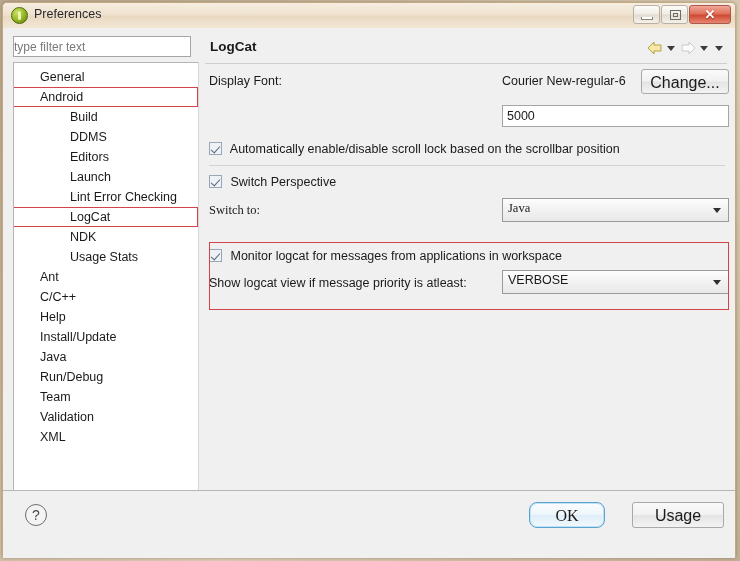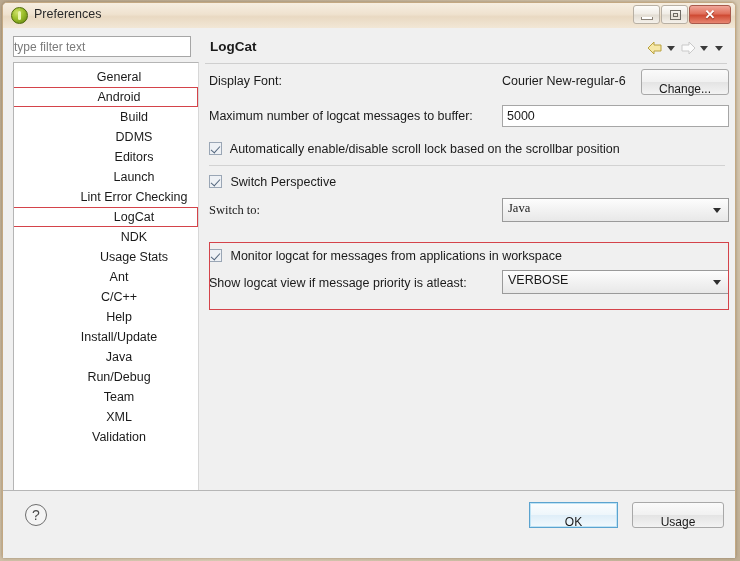--- a/index.html
+++ b/index.html
@@ -134,21 +134,20 @@
   #filter-input::placeholder { color: #7a7a7a; opacity: 1; }
   #tree-panel {
     position: absolute;
     left: 4px; top: 30px;
     width: 186px; height: 461px;
     background: #fff;
     border: 1px solid #b5b5b5;
     border-right: 1px solid #d7d7d7;
     box-sizing: border-box;
     overflow: hidden;
-    text-align: center;
   }
   .tree-item {
     position: relative;
     height: 20px;
     line-height: 20px;
     font-size: 12.5px;
     color: #1a1a1a;
     white-space: nowrap;
     cursor: default;
   }
@@ -226,28 +225,28 @@
     position: absolute;
     left: 4px; right: 2px;
     height: 1px;
     background: #d2d2d2;
   }
   .fld-label { color: #1a1a1a; }
   .value-text { color: #1a1a1a; }
 
   .btn {
     font-family: "Liberation Sans", sans-serif;
-    font-size: 12px;
+    font-size: 16px;
     color: #1a1a1a;
     border: 1px solid #a8a8a8;
     border-radius: 3px;
     background: linear-gradient(to bottom, #fafafa 0%, #f1f1f1 48%, #e4e4e4 52%, #f3f3f3 100%);
     cursor: default;
     box-sizing: border-box;
-    padding: 12px;
+    padding: 4px;
   }
 
   .textinput {
     box-sizing: border-box;
     border: 1px solid #a6a6a6;
     background: #fff;
     font-family: "Liberation Sans", sans-serif;
     font-size: 12.5px;
     color: #1a1a1a;
     padding: 0 4px;
@@ -321,25 +320,26 @@
     font-size: 14px;
     text-align: center;
     line-height: 20px;
     box-sizing: border-box;
     background: #f4f4f4;
     cursor: default;
   }
   #ok-btn {
     position: absolute;
     left: 526px; top: 11px;
-    width: 89px; height: 26px;
+    width: 76px; height: 26px;
     border: 1px solid #5ba3cf;
-    border-radius: 0;
+    border-radius: 8px;
     background: linear-gradient(to bottom, #fbfdfe 0%, #eef6fb 48%, #dfeef8 52%, #f2f9fd 100%);
     box-shadow: 0 0 0 1px #bfe3f5 inset;
+    font-family: Liberation Serif, serif;
   }
   #cancel-btn {
     position: absolute;
     left: 629px; top: 11px;
     width: 92px; height: 26px;
   }
 </style>
 </head>
 <body>
 
@@ -380,22 +380,22 @@
             <div class="tree-item depth1 hl"><span class="lbl">LogCat</span></div>
             <div class="tree-item depth1"><span class="lbl">NDK</span></div>
             <div class="tree-item depth1"><span class="lbl">Usage Stats</span></div>
             <div class="tree-item depth0"><span class="lbl">Ant</span></div>
             <div class="tree-item depth0"><span class="lbl">C/C++</span></div>
             <div class="tree-item depth0"><span class="lbl">Help</span></div>
             <div class="tree-item depth0"><span class="lbl">Install/Update</span></div>
             <div class="tree-item depth0"><span class="lbl">Java</span></div>
             <div class="tree-item depth0"><span class="lbl">Run/Debug</span></div>
             <div class="tree-item depth0"><span class="lbl">Team</span></div>
+            <div class="tree-item depth0"><span class="lbl">Validation</span></div>
             <div class="tree-item depth0"><span class="lbl">XML</span></div>
-            <div class="tree-item depth0"><span class="lbl">Validation</span></div>
           </div>
       </div>
 
       <div id="right-pane">
 
         <div id="pane-header">
           <div id="pane-title">LogCat</div>
           <div id="nav-icons">
             <div class="nav-arrow">
               <svg width="18" height="16" viewBox="0 0 18 16">
@@ -415,21 +415,20 @@
 
         <div id="form-area">
 
           <div class="row" style="top:10px;">
             <span class="fld-label">Display Font:</span>
             <span class="value-text" style="position:absolute; left:293px; top:0;">Courier New-regular-6</span>
             <button class="btn" style="position:absolute; left:432px; top:-5px; width:88px; height:25px;">Change...</button>
           </div>
 
           <div class="row" style="top:45px;">
-            <span class="fld-label">Maximum number of logcat messages to buffer:</span>
             <input class="textinput" type="text" style="position: absolute; left: 293px; top: -4px; width: 227px; height: 22px;" value="5000">
           </div>
 
           <div class="row" style="top:78px;">
             <span class="cbox checked"></span>
             <span>Automatically enable/disable scroll lock based on the scrollbar position</span>
           </div>
 
           <div class="sep" style="top:101px;"></div>
 

